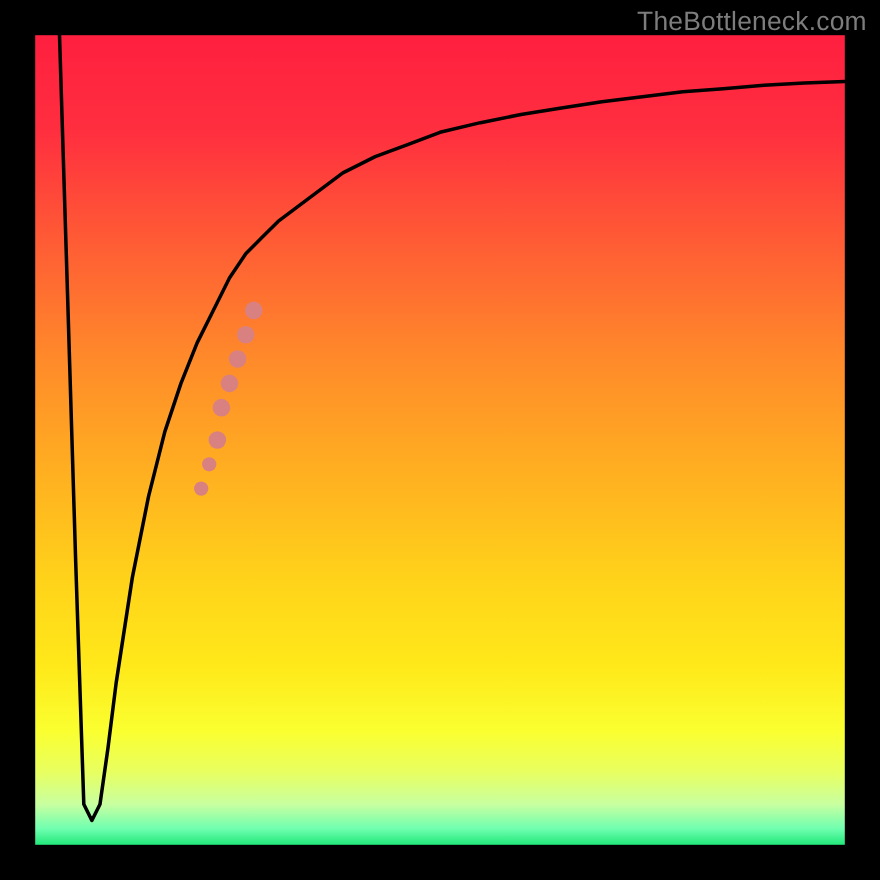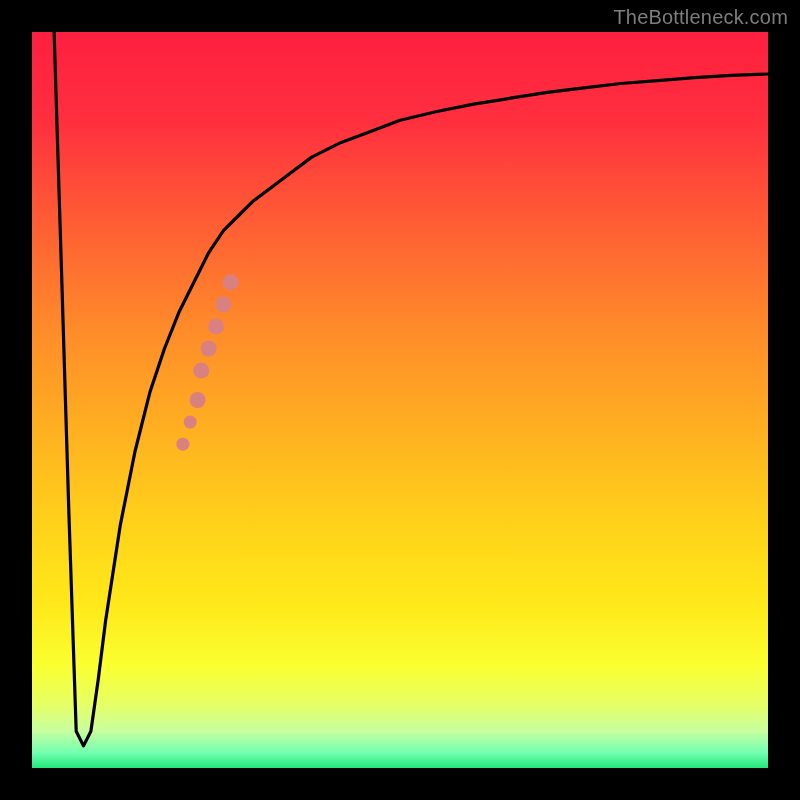--- a/index.html
+++ b/index.html
@@ -38,21 +38,21 @@
       #c8ffa0 95%,
       #70ffb0 98%,
       #22e87a 100%
     );
   }
   .watermark {
     position: absolute;
     top: 6px;
     right: 12px;
     color: #7d7d7d;
-    font-size: 20px;
+    font-size: 24px;
     font-weight: 500;
     letter-spacing: 0.2px;
     user-select: none;
   }
   svg.curve {
     position: absolute;
     left: 0;
     top: 0;
     width: 736px;
     height: 736px;

